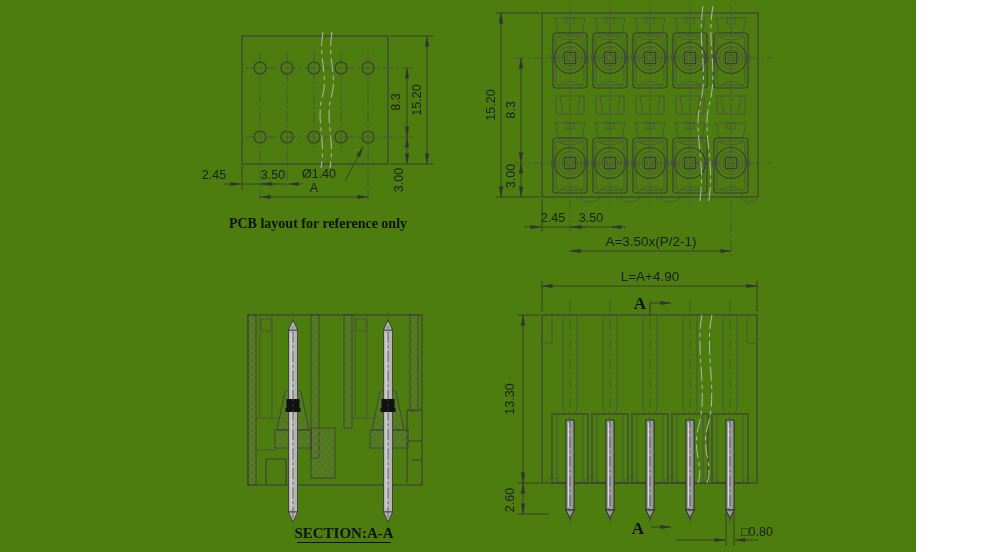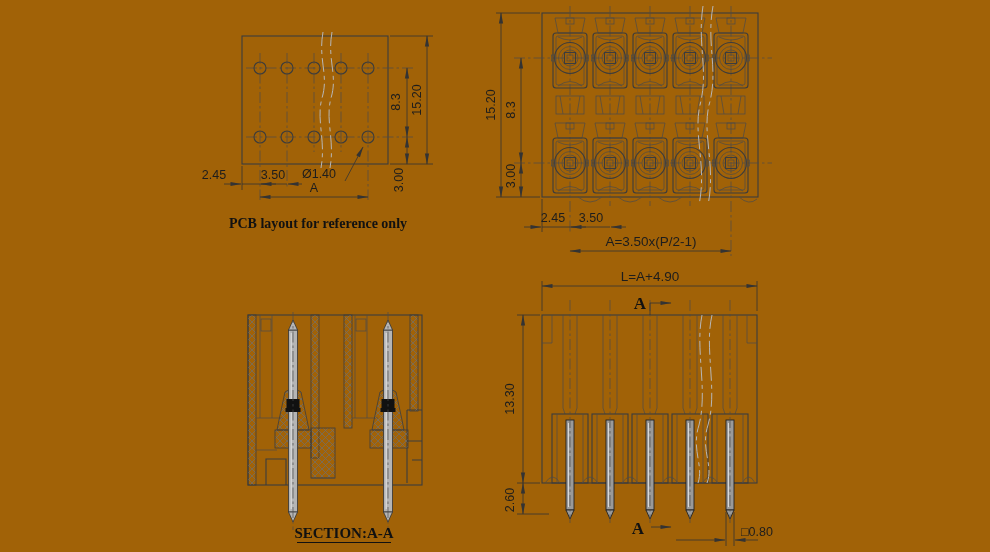--- a/index.html
+++ b/index.html
@@ -1,16 +1,16 @@
 <!DOCTYPE html>
 <html><head>
 <meta charset="utf-8">
 <style>
   html,body{margin:0;padding:0;background:#fff;}
-  #stage{position:relative;width:990px;height:552px;background:#a16207;overflow:hidden;
+  #stage{position:relative;width:916px;height:552px;background:#4d7c0f;overflow:hidden;
          font-family:"Liberation Sans","DejaVu Sans",sans-serif;}
   svg{position:absolute;left:0;top:0;}
   .o1{stroke:#3c3c3c;stroke-width:1.1;fill:none;stroke-linejoin:miter;}
   .o2{stroke:#4a4a4a;stroke-width:0.7;fill:none;}
   .dim{stroke:#333;stroke-width:0.8;fill:none;}
   .cl{stroke:#4a4a4a;stroke-width:0.7;fill:none;stroke-dasharray:11 3 2.5 3;}
   .brk{stroke:#b7b7b7;stroke-width:1;fill:none;stroke-dasharray:14 4 4 4;}
   .hat{fill:url(#xh);stroke:#3c3c3c;stroke-width:0.8;}
   .pin3{fill:#b5b5b5;stroke:#333;stroke-width:0.8;}
   .pin4{fill:#9a9a9a;stroke:#222;stroke-width:0.9;}

